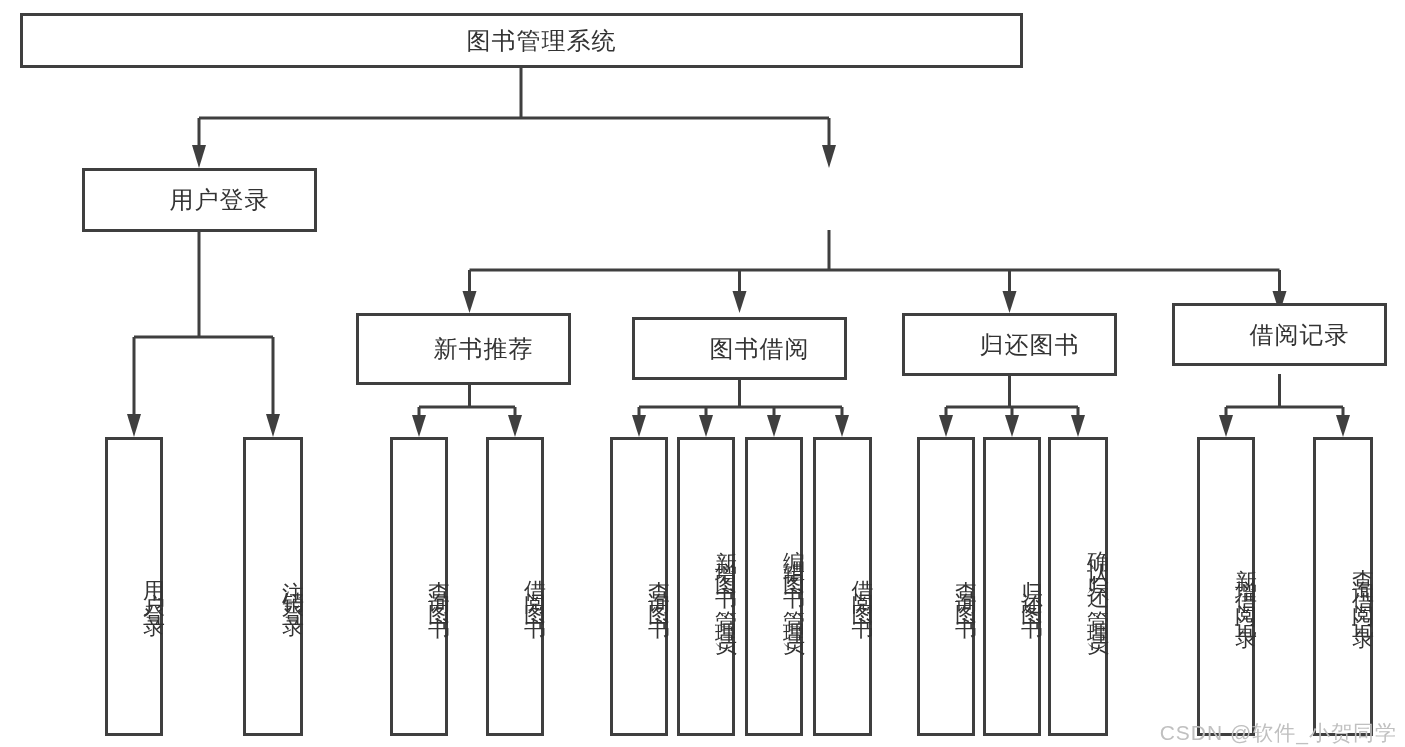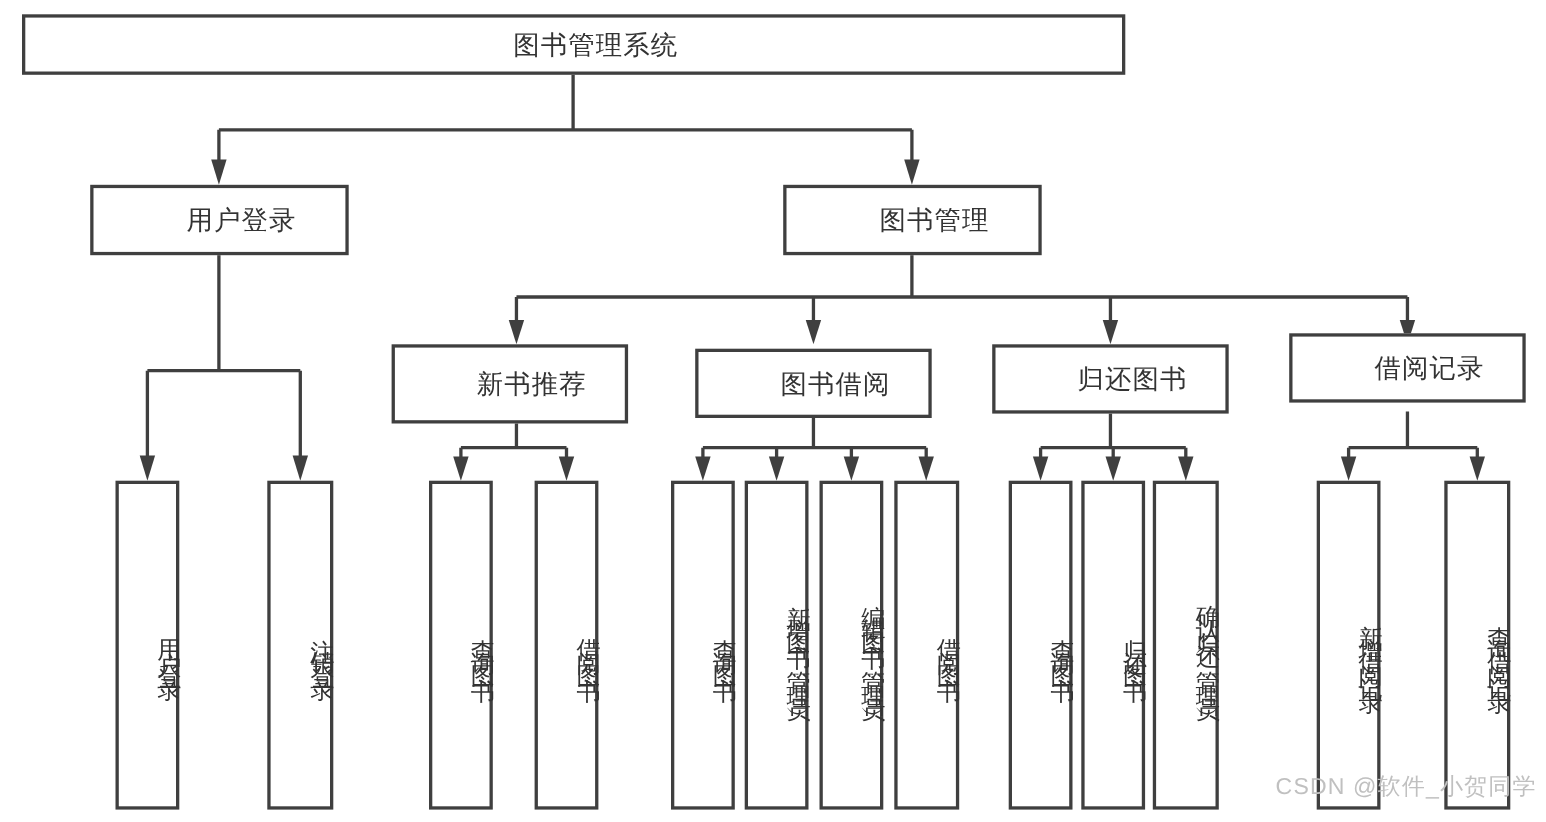--- a/index.html
+++ b/index.html
@@ -33,21 +33,21 @@
   .vbox .vlabel{
     writing-mode:vertical-rl;
     text-orientation:mixed;
     font-size:22px;
     letter-spacing:12px;
     line-height:1;
     white-space:nowrap;
   }
   .watermark{
     position:absolute;
-    right:8px;bottom:18px;
+    right:8px;bottom:0;
     font-size:21px;
     color:var(--watermark-color);
     letter-spacing:1px;
     z-index:5;
     white-space:nowrap;
   }
 </style>
 </head>
 <body>
 
@@ -111,23 +111,20 @@
     </g>
   </svg>
 
   <div class="box hbox" style="left:20px;top:13px;width:1003px;height:55px">
     <span>图书管理系统</span>
   </div>
 
   <div class="box hbox" style="left:82px;top:168px;width:235px;height:64px">
     <span>用户登录</span>
   </div>
-  <div class="box hbox" style="left:712px;top:168px;width:235px;height:64px">
-    <span>图书管理</span>
-  </div>
 
   <div class="box hbox" style="left:356px;top:313px;width:215px;height:72px">
     <span>新书推荐</span>
   </div>
   <div class="box hbox" style="left:632px;top:317px;width:215px;height:63px">
     <span>图书借阅</span>
   </div>
   <div class="box hbox" style="left:902px;top:313px;width:215px;height:63px">
     <span>归还图书</span>
   </div>

